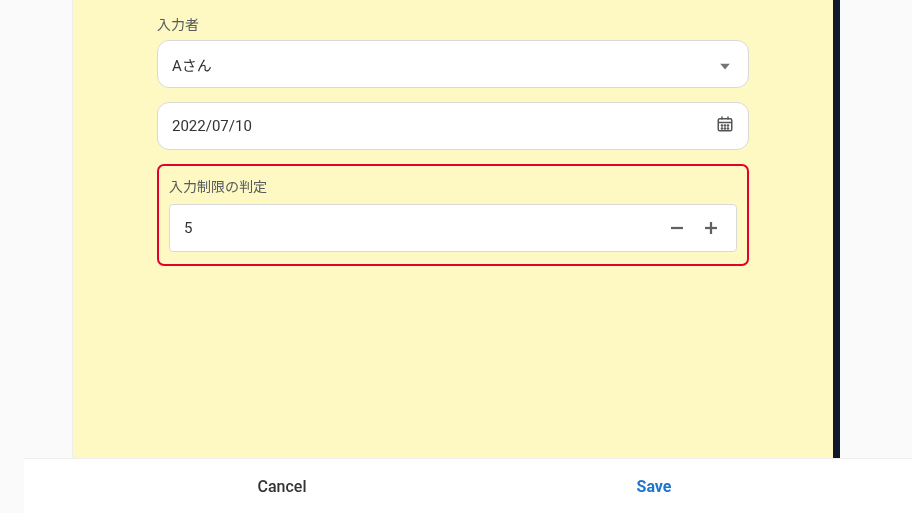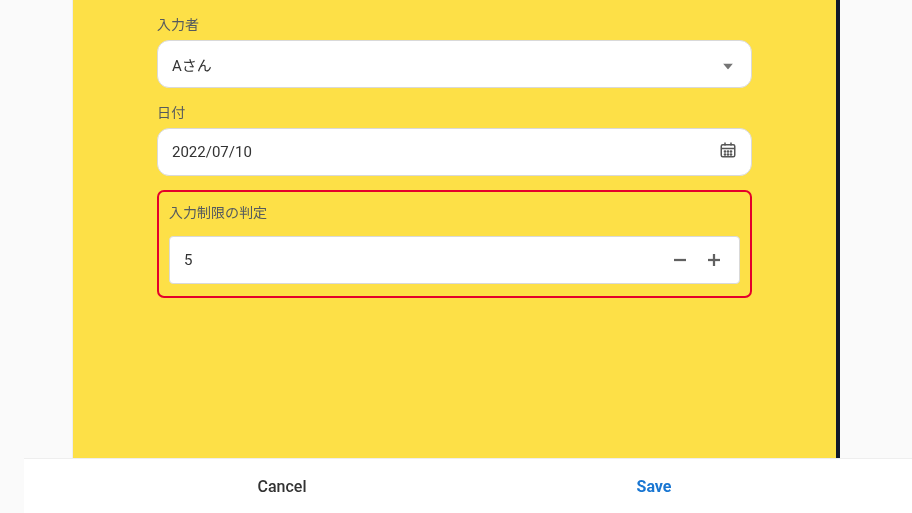--- a/index.html
+++ b/index.html
@@ -14,24 +14,24 @@
     overflow: hidden;
   }
   .page {
     width: 100%;
     height: 100%;
     display: flex;
     flex-direction: column;
   }
   .form-panel {
     flex: 1;
-    background: #fde047;
+    background: #fef9c3;
     margin: 0 72px;
     border-left: 1px solid #eee;
-    border-right: 4px solid #0f172a;
+    border-right: 7px solid #0f172a;
     padding: 0 84px 18px 84px;
     overflow: hidden;
   }
   .field-block {
     margin-top: 14px;
   }
   .field-label {
     font-size: 14px;
     color: #555a5e;
     margin-bottom: 6px;
@@ -73,21 +73,21 @@
     color: #555;
   }
   
   .highlight-box {
     border: 2px solid #e4002b;
     border-radius: 7px;
     padding: 10px 10px 12px 10px;
     margin-top: 14px;
   }
   .highlight-box .field-label {
-    margin-bottom: 14px;
+    margin-bottom: 8px;
   }
   .stepper {
     position: relative;
     width: 100%;
     height: 48px;
     border: 1px solid #d9d9d9;
     border-radius: 4px;
     background: #fff;
     display: flex;
     align-items: center;
@@ -168,21 +168,20 @@
         <span class="dropdown-trigger">
           <svg width="10" height="6" viewBox="0 0 10 6">
             <path d="M0 0 L5 6 L10 0 Z" fill="#757575"></path>
           </svg>
         </span>
       </div>
     </div>
 
 
     <div class="field-block">
-      <div class="field-label">日付</div>
       <div class="control">
         <input type="text" value="2022/07/10" style="">
         <span class="cal-icon">
           <svg width="18" height="18" viewBox="0 0 24 24" fill="none" stroke="#555" stroke-width="2">
             <rect x="3" y="5" width="18" height="16" rx="2"></rect>
             <line x1="3" y1="10" x2="21" y2="10"></line>
             <line x1="8" y1="2" x2="8" y2="6"></line>
             <line x1="16" y1="2" x2="16" y2="6"></line>
             <circle cx="8" cy="14" r="0.8" fill="#555"></circle>
             <circle cx="12" cy="14" r="0.8" fill="#555"></circle>

